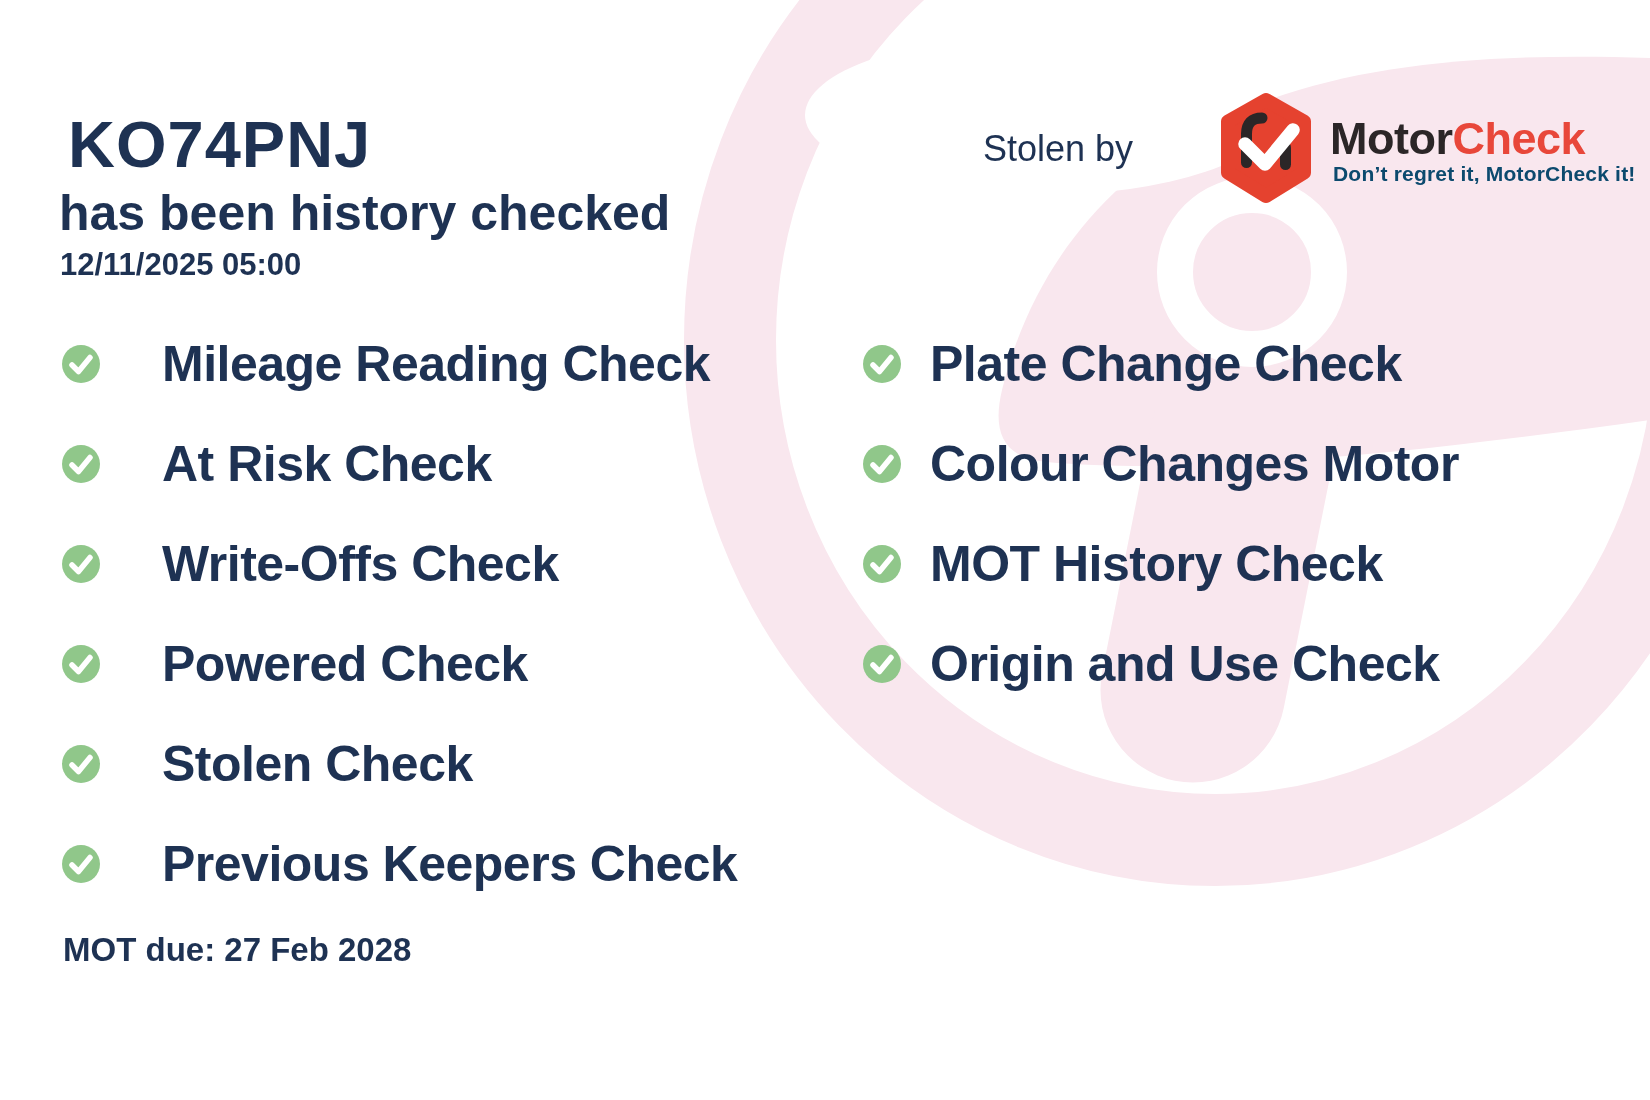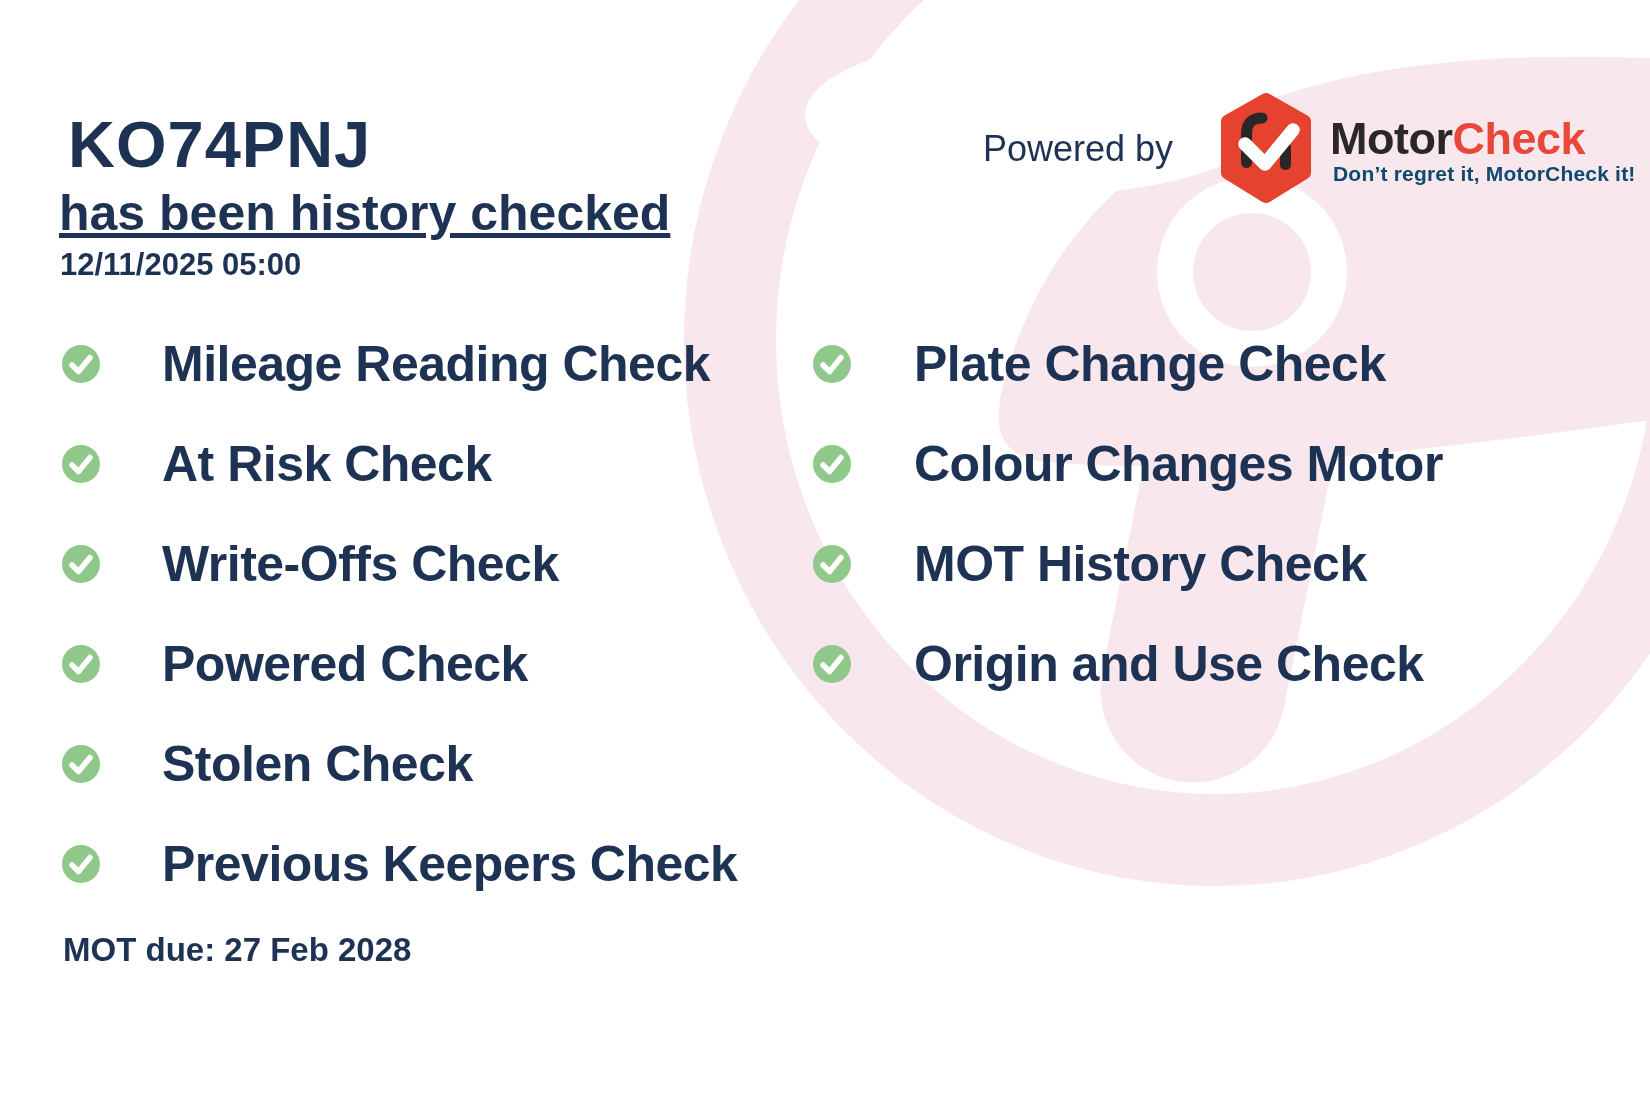--- a/index.html
+++ b/index.html
@@ -14,21 +14,20 @@
 
   .reg-title{
     left:68px;top:112px;
     font-size:65px;font-weight:700;letter-spacing:1px;line-height:1;
     color:#1e3253;
   }
   .subtitle{
     left:59px;top:188px;
     font-size:50px;font-weight:600;letter-spacing:0px;line-height:1;
     color:#1e3253;
-    text-decoration:underline;
   }
   .timestamp{
     left:60px;top:249px;
     font-size:31px;font-weight:600;line-height:1;
     color:#1e3253;
   }
 
   .powered-by{
     left:983px;top:131px;
     font-size:36px;font-weight:500;line-height:1;
@@ -51,21 +50,21 @@
   .check-item{
     position:absolute;height:60px;display:flex;align-items:center;gap:0;
   }
   .check-item .icon{width:40px;height:40px;flex:0 0 40px;}
   .check-item .label{
     font-size:50px;font-weight:700;letter-spacing:-0.5px;line-height:1;
     color:#1e3253;white-space:nowrap;
   }
   .col-left .icon{margin-left:0;}
   .col-left{left:61px;}
-  .col-right{left:812px;gap:34px;}
+  .col-right{left:862px;}
   .col-left .label{margin-left:61px;}   
   .col-right .label{margin-left:28px;}  
 
   .mot-due{
     left:63px;top:933px;
     font-size:33px;font-weight:700;line-height:1;
     color:#1e3253;
   }
 </style>
 </head>
@@ -92,21 +91,21 @@
 
   <ellipse cx="1040" cy="115" rx="235" ry="80" fill="#ffffff"></ellipse>
 
   <circle cx="1252" cy="272" r="77" fill="none" stroke="#ffffff" stroke-width="36"></circle>
 </svg>
 
 <div class="abs reg-title">KO74PNJ</div>
 <div class="abs subtitle">has been history checked</div>
 <div class="abs timestamp">12/11/2025 05:00</div>
 
-<div class="abs powered-by">Powered by</div>
+<div class="abs powered-by">Stolen by</div>
 
 <svg class="abs hex-logo" viewBox="0 0 94 112" xmlns="http://www.w3.org/2000/svg" aria-hidden="true">
   <path d="M47 8 L85 29.5 V80.5 L47 104 L9 80.5 V29.5 Z" fill="#e5422f" stroke="#e5422f" stroke-width="14" stroke-linejoin="round"></path>
   <path d="M27.5 42 Q27.5 26 43 26" fill="none" stroke="#2b2627" stroke-width="11" stroke-linecap="round"></path>
   <rect x="22" y="38" width="11" height="38" rx="5.5" fill="#2b2627"></rect>
   <rect x="61" y="50" width="11" height="28" rx="5.5" fill="#2b2627"></rect>
   <path d="M26 52 L46 72 L74 38" fill="none" stroke="#ffffff" stroke-width="13.5" stroke-linecap="round" stroke-linejoin="round"></path>
 </svg>
 
 <div class="abs wordmark">

